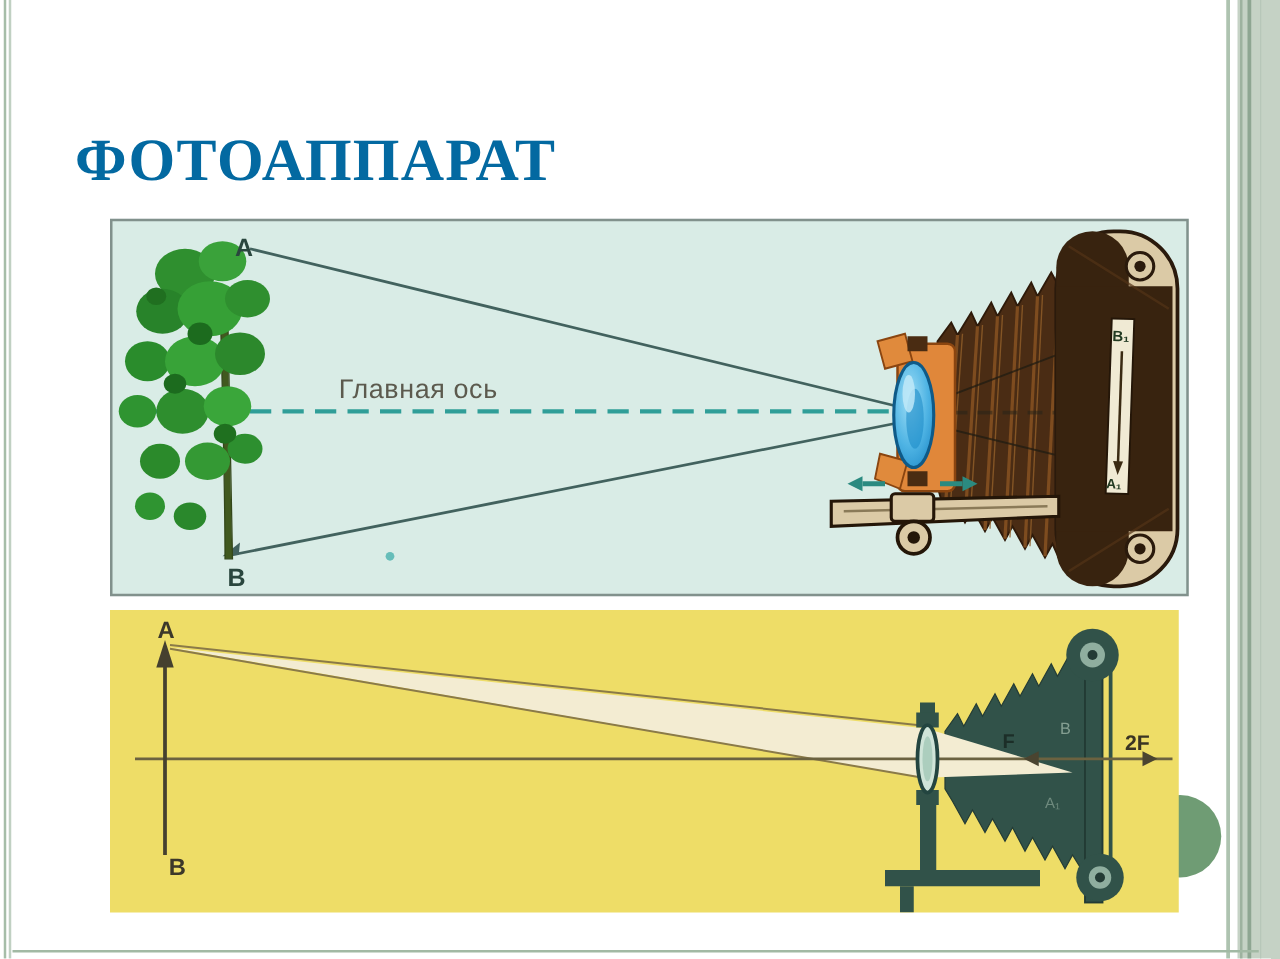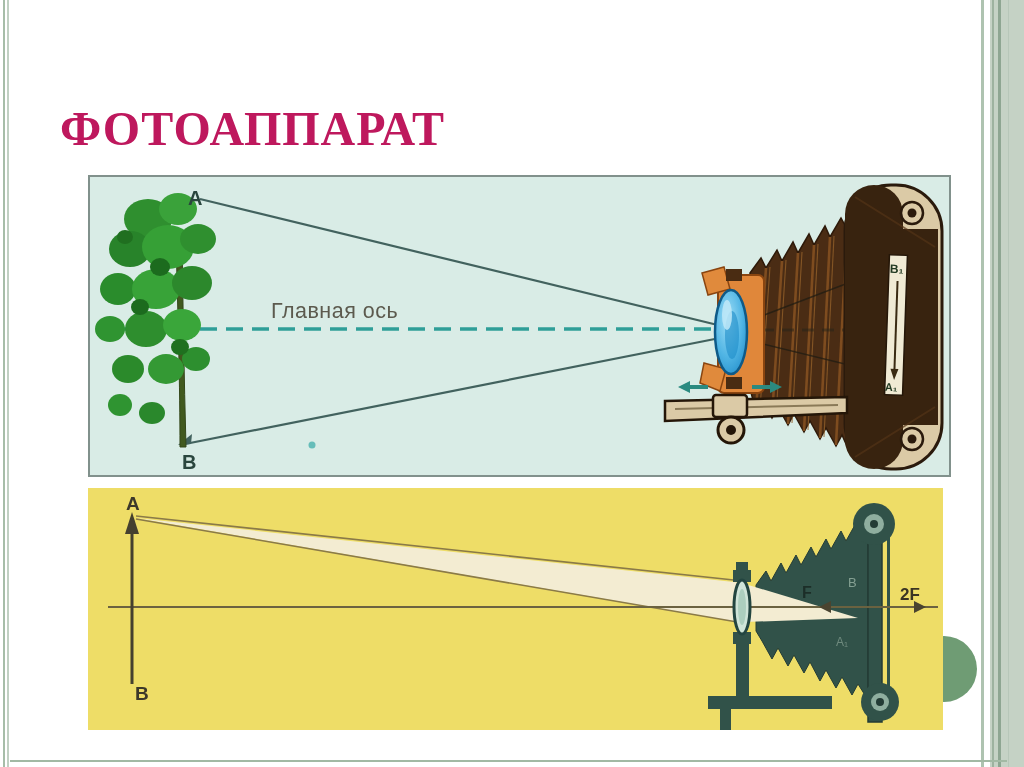--- a/index.html
+++ b/index.html
@@ -1,20 +1,20 @@
 <!DOCTYPE html>
 <html><head>
 <meta charset="utf-8">
 <style>
   html,body{margin:0;padding:0;background:#ffffff;}
   .slide{position:relative;width:1024px;height:767px;background:#ffffff;overflow:hidden;
          font-family:"Liberation Sans",sans-serif;}
   .vline{position:absolute;top:0;bottom:0;}
   .title{position:absolute;left:60px;top:104px;font-family:"Liberation Serif",serif;
-         font-weight:bold;font-size:48px;letter-spacing:1px;color:#be185d;line-height:50px;
+         font-weight:bold;font-size:48px;letter-spacing:1px;color:#0369a1;line-height:50px;
          white-space:nowrap;}
   .img-box{position:absolute;z-index:2;}
   .top-box{left:88px;top:175px;width:859px;height:298px;background:#d9ece6;
            border:2px solid rgba(70,85,80,.6);box-sizing:content-box;}
   .bottom-box{left:88px;top:488px;width:855px;height:242px;background:#eedd67;}
   .accent-circle{position:absolute;left:911px;top:636px;width:66px;height:66px;
                  border-radius:50%;z-index:1;}
   .bottom-rule{position:absolute;left:10px;top:760px;width:997px;height:2px;background:#a2b9a4;}
   svg{display:block;}
   text{font-family:"Liberation Sans",sans-serif;}

